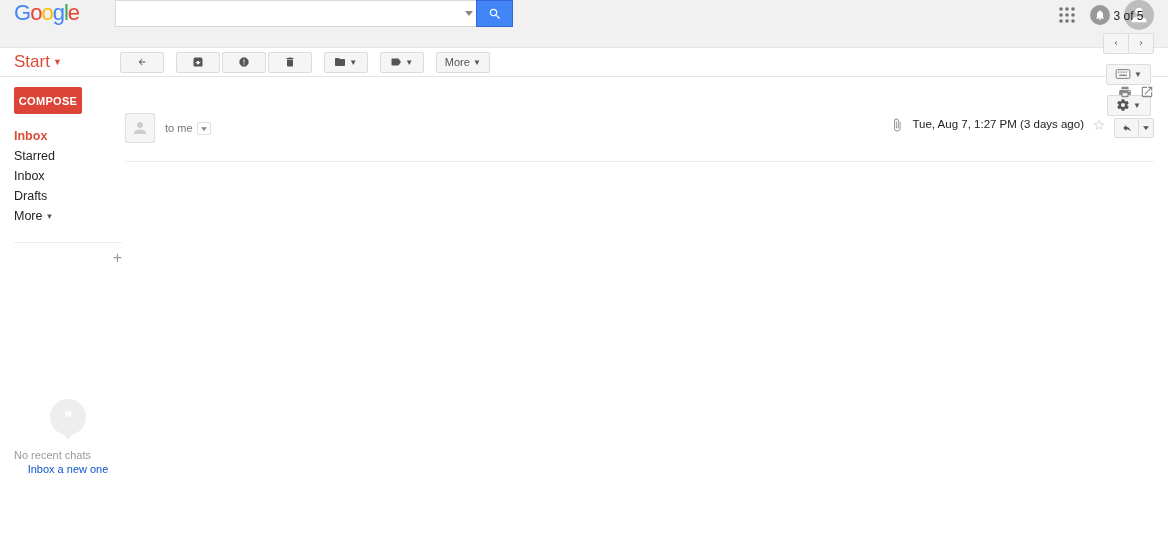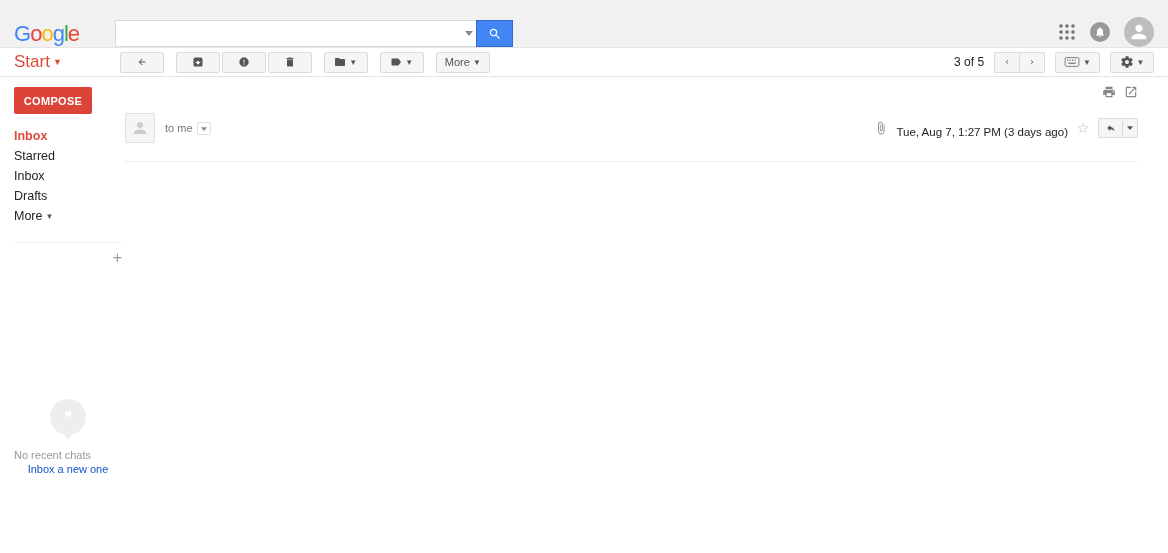--- a/index.html
+++ b/index.html
@@ -1,19 +1,19 @@
 <!DOCTYPE html>
 <html><head>
   <meta charset="utf-8">
   <style>
     * { margin: 0; padding: 0; box-sizing: border-box; }
     body { font-family: Arial, sans-serif; font-size: 13px; color: #222; background: #fff; }
     
     
-    .topbar { height: 48px; background: #f1f1f1; border-bottom: 1px solid #e5e5e5; display: flex; align-items: flex-end; padding: 0 14px; }
+    .topbar { height: 48px; background: #f1f1f1; border-bottom: 1px solid #e5e5e5; display: flex; align-items: flex-start; padding: 0 14px; }
     .logo { display: flex; align-items: center; margin-right: 36px; }
     .logo-text { font-size: 22px; font-weight: 500; letter-spacing: -1px; }
     .logo-b { color: #4285f4; }
     .logo-r { color: #ea4335; }
     .logo-y { color: #fbbc05; }
     .logo-g { color: #34a853; }
     
     .search-wrap { display: flex; align-items: center; }
     .search-input { width: 347px; height: 27px; border: 1px solid #d9d9d9; border-right: none; background: #fff; padding: 0 8px; font-size: 14px; outline: none; }
     .search-drop { width: 14px; height: 27px; border: 1px solid #d9d9d9; border-left: none; border-right: none; background: #fff; display: flex; align-items: center; justify-content: center; color: #888; }
@@ -29,58 +29,58 @@
     
     .toolbar { height: 29px; display: flex; align-items: center; padding: 0 14px; border-bottom: 1px solid #e5e5e5; }
     .app-label { font-size: 17px; color: #dd4b39; margin-right: 58px; display: flex; align-items: center; }
     .app-label-caret { font-size: 9px; margin-left: 3px; color: #dd4b39; }
     
     .tb-group { display: flex; gap: 2px; margin-right: 12px; }
     .tb-btn { height: 21px; min-width: 44px; background: #f5f5f5; border: 1px solid #dcdcdc; border-radius: 2px; display: flex; align-items: center; justify-content: center; cursor: pointer; padding: 0 8px; font-size: 11px; color: #555; }
     .tb-btn svg { fill: #555; }
     .tb-caret { font-size: 8px; margin-left: 3px; color: #555; }
     
-    .tb-right { margin-left: auto; display: flex; align-items: center; gap: 10px; }
+    .tb-right { margin-left: auto; display: flex; align-items: center; gap: 10px; flex-direction: column; }
     .count-text { font-size: 12px; color: #222; }
     .tb-nav { display: flex; }
     .tb-nav .tb-btn:first-child { border-radius: 2px 0 0 2px; border-right: none; min-width: 23px; }
     .tb-nav .tb-btn:last-child { border-radius: 0 2px 2px 0; min-width: 23px; }
     
     
     .layout { display: flex; }
     .sidebar { width: 125px; min-width: 125px; padding: 10px 0 0 14px; }
-    .compose-btn { background: #db4437; color: #fff; font-size: 11px; font-weight: bold; letter-spacing: 0.3px; height: 27px; width: 78px; display: flex; align-items: center; justify-content: center; border-radius: 2px; cursor: pointer; margin-bottom: 12px; }
+    .compose-btn { background: #db4437; color: #fff; font-size: 11px; font-weight: bold; letter-spacing: 0.3px; height: 27px; width: 68px; display: flex; align-items: center; justify-content: center; border-radius: 2px; cursor: pointer; margin-bottom: 12px; }
     
     .nav-list { list-style: none; }
     .nav-item { font-size: 12.5px; padding: 3px 0; cursor: pointer; color: #222; }
     .nav-item.active { color: #dd4b39; font-weight: bold; }
     .nav-item-more { display: flex; align-items: center; }
     
     .chat-section { margin-top: 16px; border-top: 1px solid #eee; padding-top: 6px; position: relative; width: 108px; }
     .chat-add { position: absolute; right: 0; top: 6px; font-size: 16px; color: #999; cursor: pointer; }
     .chat-spacer { height: 150px; }
     .hangout-icon { width: 36px; height: 36px; border-radius: 50%; background: #eee; margin: 0 auto; display: flex; align-items: center; justify-content: center; position: relative; }
     .hangout-icon::after { content: ''; position: absolute; bottom: -5px; left: 12px; width: 0; height: 0; border-left: 6px solid transparent; border-right: 6px solid transparent; border-top: 8px solid #eee; }
     .quote-marks { color: #fff; font-size: 14px; font-weight: bold; letter-spacing: -1px; }
     .chat-text { font-size: 11px; color: #999; margin-top: 14px; }
     .chat-link { text-align: center; font-size: 11px; color: #15c; cursor: pointer; margin-top: 2px; }
     
     
-    .main { flex: 1; padding-right: 30px; }
+    .main { flex: 1; padding-right: 14px; }
     .msg-actions { display: flex; justify-content: flex-end; padding: 8px 0 6px; gap: 8px; }
     .msg-action-icon { width: 14px; height: 14px; cursor: pointer; }
     .msg-action-icon svg { fill: #888; }
     
     .msg-header { display: flex; align-items: center; padding: 8px 0 18px; border-bottom: 1px solid #eee; }
     .sender-avatar { width: 30px; height: 30px; background: #f5f5f5; border: 1px solid #e0e0e0; border-radius: 2px; margin-right: 10px; display: flex; align-items: center; justify-content: center; }
     .sender-avatar svg { fill: #ccc; }
     .sender-info { font-size: 11px; color: #777; display: flex; align-items: center; gap: 4px; }
     .sender-info-caret { font-size: 8px; border: 1px solid #ddd; border-radius: 2px; padding: 1px 3px; cursor: pointer; }
     
-    .msg-right { margin-left: auto; display: flex; align-items: flex-end; gap: 8px; }
+    .msg-right { margin-left: auto; display: flex; align-items: flex-start; gap: 8px; }
     .attach-icon svg { fill: #888; }
     .msg-date { font-size: 11.5px; color: #222; }
     .star-icon { cursor: pointer; }
     .star-icon svg { fill: #ddd; }
     .reply-btns { display: flex; }
     .reply-btn { height: 20px; width: 24px; background: #f5f5f5; border: 1px solid #dcdcdc; display: flex; align-items: center; justify-content: center; cursor: pointer; }
     .reply-btn:first-child { border-radius: 2px 0 0 2px; border-right: none; }
     .reply-btn:last-child { border-radius: 0 2px 2px 0; width: 16px; }
     .reply-btn svg { fill: #555; }
   </style>

